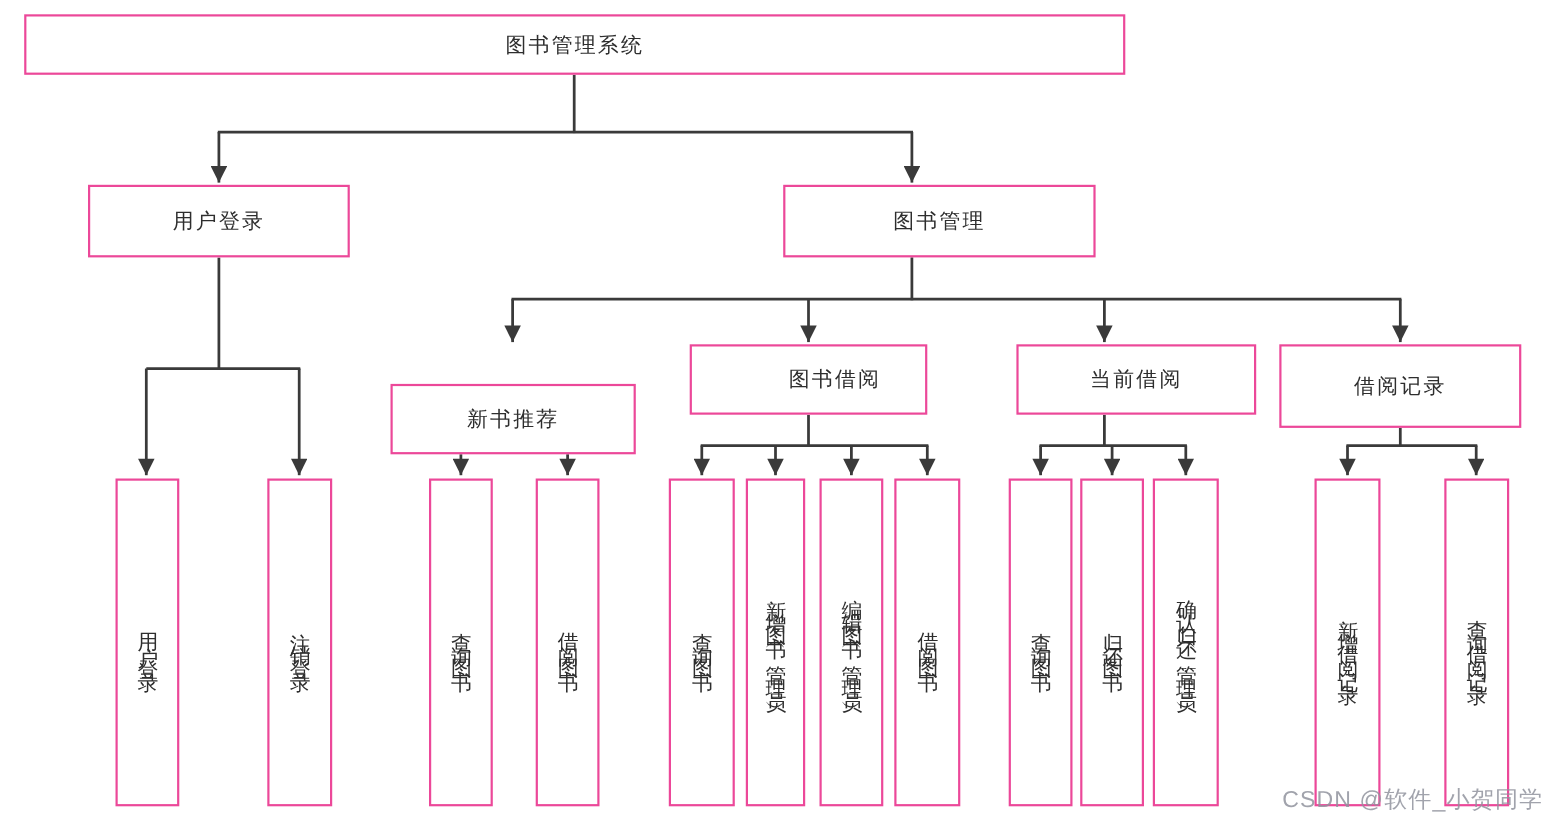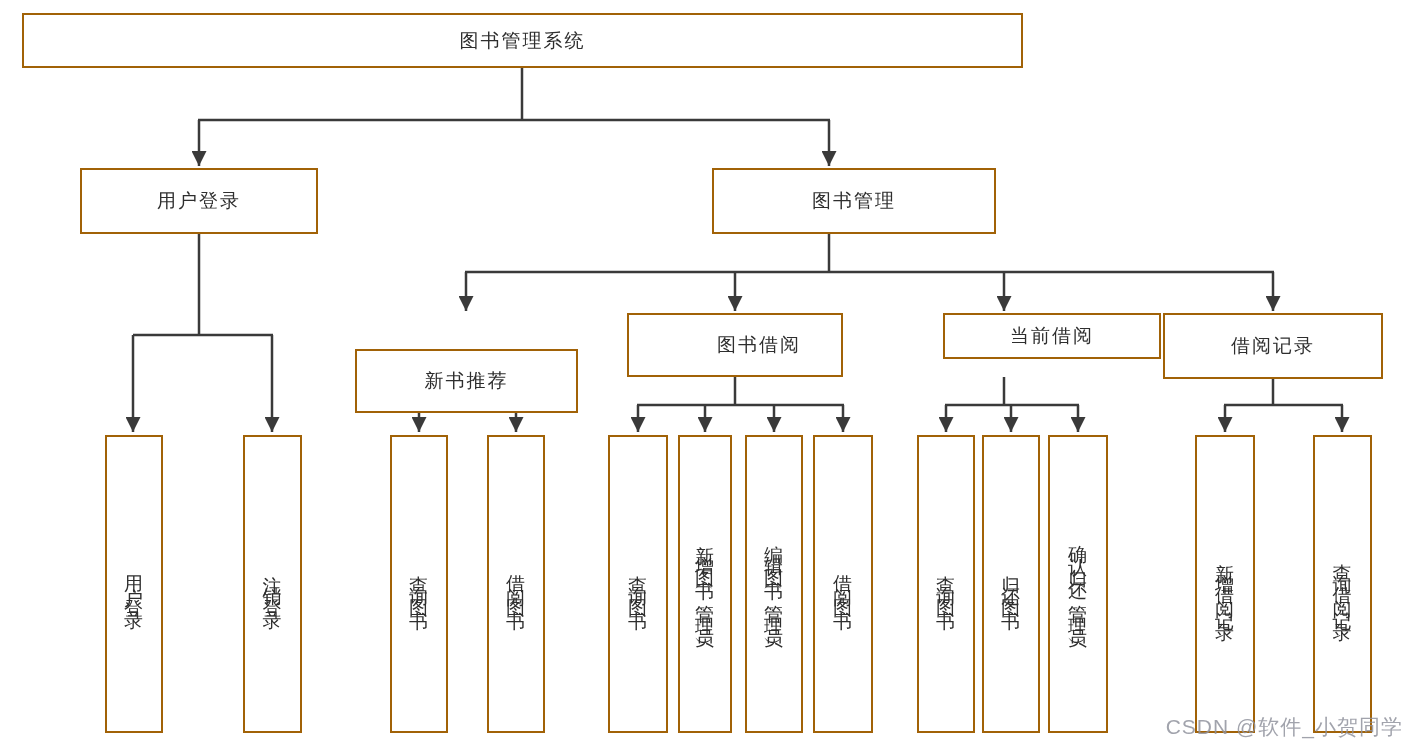--- a/index.html
+++ b/index.html
@@ -13,21 +13,21 @@
   }
   svg.connectors {
     position: absolute;
     left: 0; top: 0;
     width: 1405px; height: 747px;
     pointer-events: none;
   }
   .box {
     position: absolute;
     box-sizing: border-box;
-    border: 2px solid #a16207;
+    border: 2px solid #ec4899;
     background: #ffffff;
     display: flex;
     align-items: center;
     justify-content: center;
     color: #2e2e2e;
   }
   .h-box span {
     font-size: 19px;
     letter-spacing: 2px;
     white-space: nowrap;
@@ -126,24 +126,24 @@
   <div class="box h-box" style="left:712px; top:168px; width:284px; height:66px;">
     <span>图书管理</span>
   </div>
 
   <div class="box h-box" style="left:355px; top:313px; width:223px; height:64px;margin-top:36px;">
     <span>新书推荐</span>
   </div>
   <div class="box h-box" style="left:627px; top:313px; width:216px; height:64px;padding-left:48px;">
     <span>图书借阅</span>
   </div>
-  <div class="box h-box" style="left:943px; top:313px; width:218px; height:46px;">
+  <div class="box h-box" style="left:924px; top:313px; width:218px; height:64px;">
     <span>当前借阅</span>
   </div>
-  <div class="box h-box" style="left:1163px; top:313px; width:220px; height:66px;">
+  <div class="box h-box" style="left:1163px; top:313px; width:220px; height:76px;">
     <span>借阅记录</span>
   </div>
 
   <div class="box v-box" style="left:105px; top:435px; width:58px; height:298px;">
     <span>用户登录</span>
   </div>
   <div class="box v-box" style="left:243px; top:435px; width:59px; height:298px;">
     <span>注销登录</span>
   </div>
 

